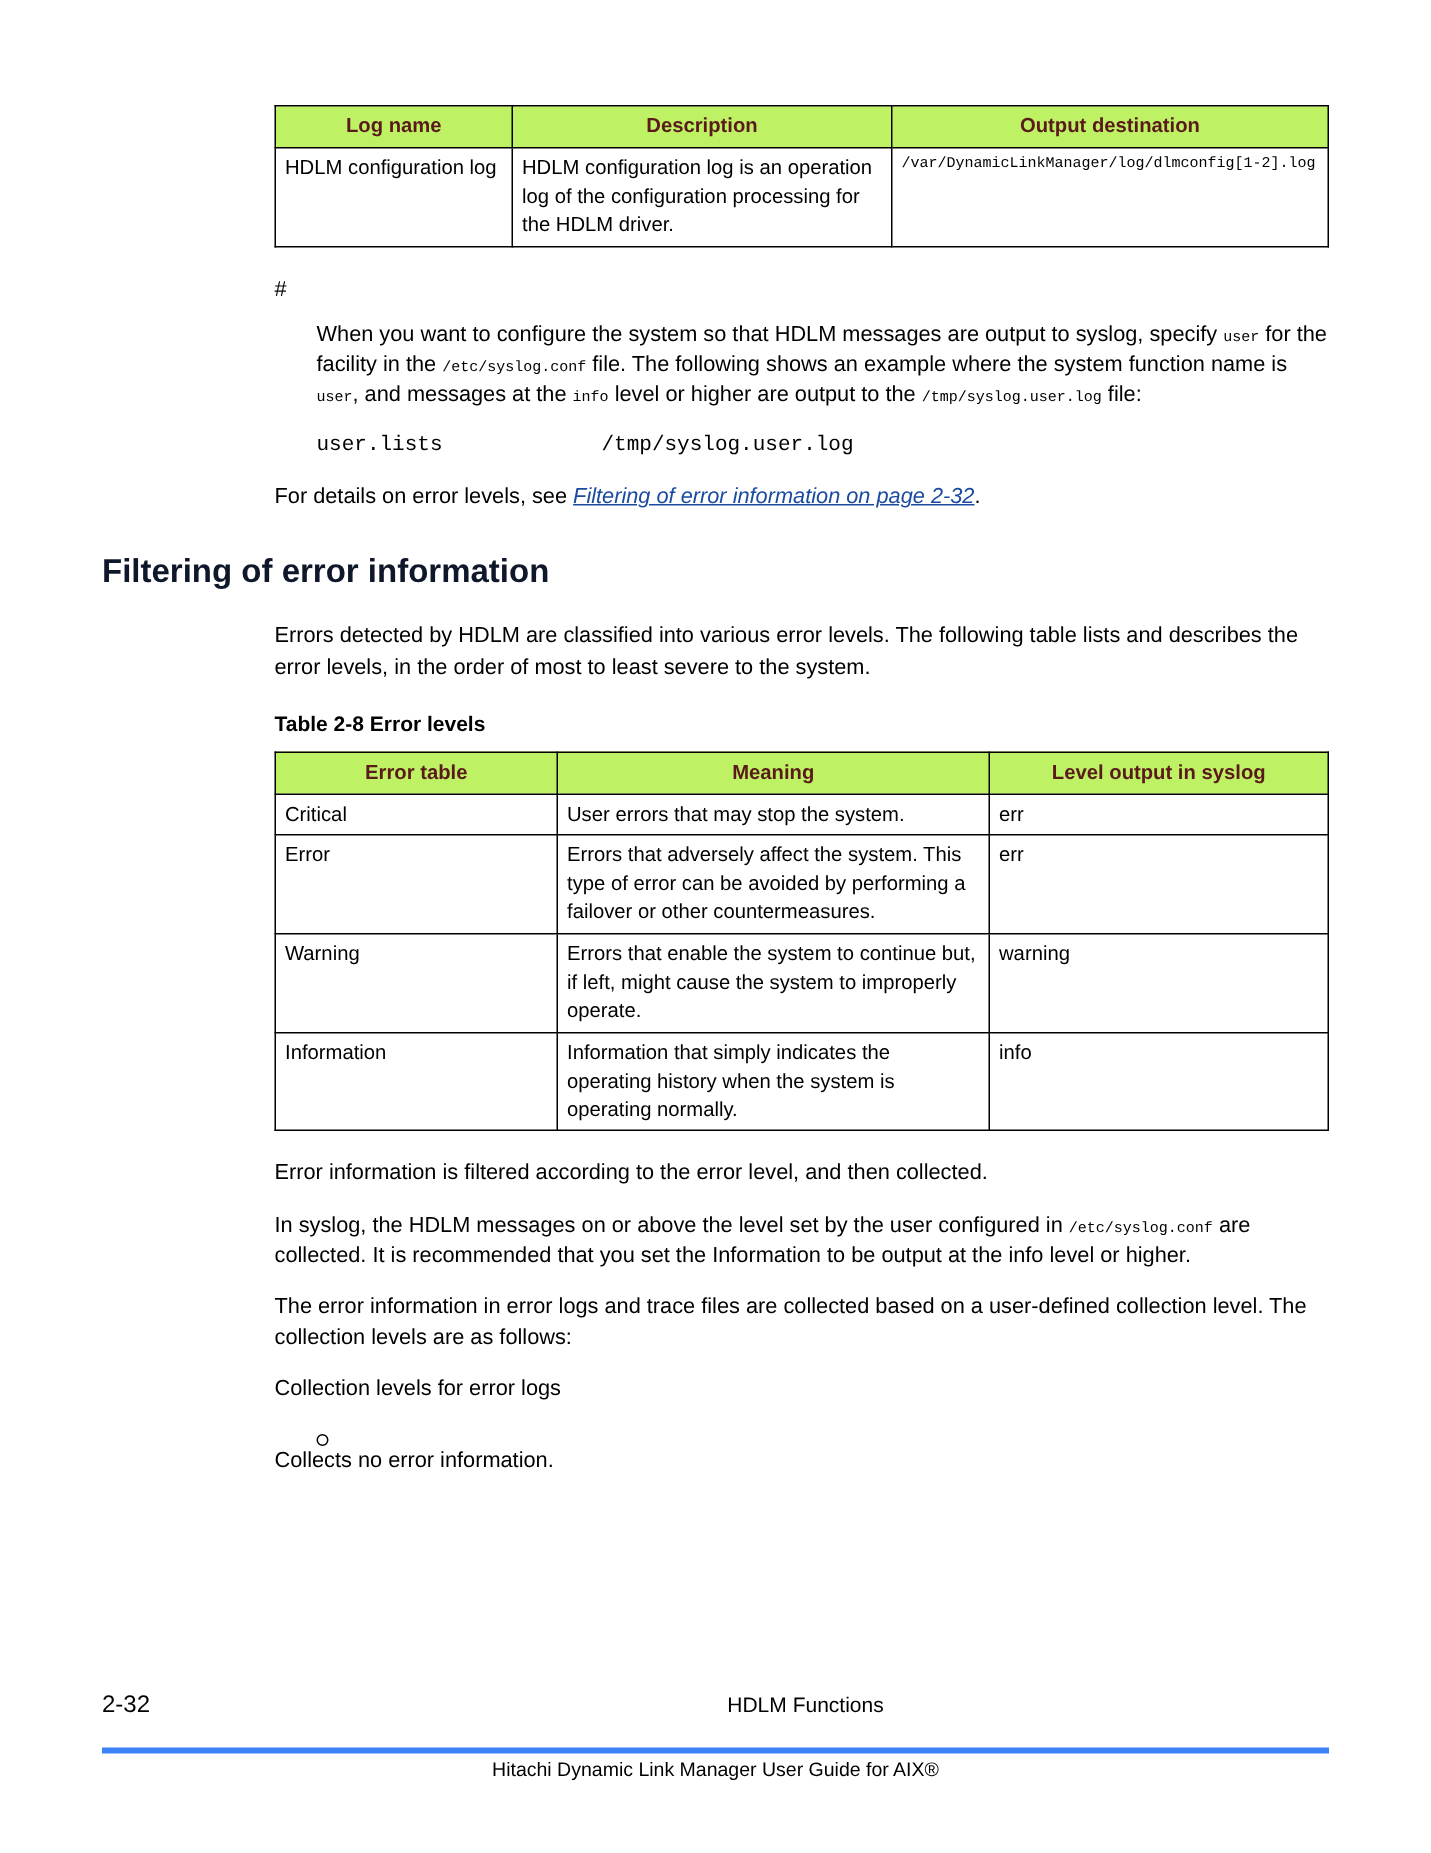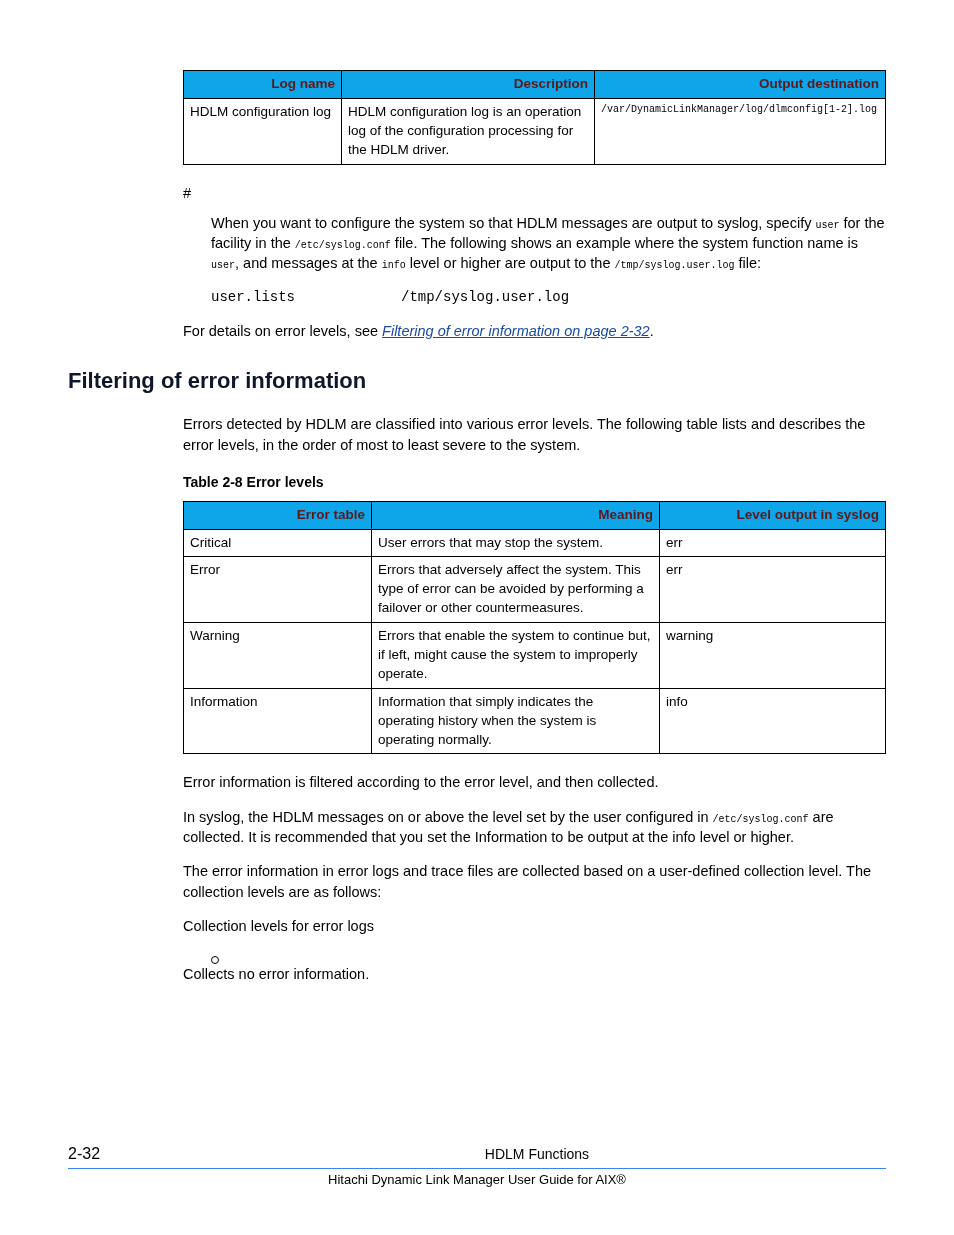--- a/index.html
+++ b/index.html
@@ -22,23 +22,23 @@
     font-size: 13.5px;
     margin-bottom: 18px;
   }
   th, td {
     border: 1px solid #000;
     padding: 4px 6px;
     text-align: left;
     vertical-align: top;
   }
   th {
-    background: #0ea5e9;
+    background: #bef264;
     font-weight: bold;
-    text-align: right;
+    text-align: center;
     color: #5a1a1a;
     font-size: 13.5px;
   }
   .mono { font-family: "Courier New", monospace; font-size: 10px; }
   .hash { margin: 0 0 10px 0; font-size: 14.5px; }
   .indent-block { margin-left: 28px; }
   .para { margin: 0 0 14px 0; }
   .codeline { margin: 14px 0; font-family: "Courier New", monospace; font-size: 14px; }
   .codeline .col { display: inline-block; }
   .details-line { margin: 0 0 24px 0; }
@@ -75,22 +75,22 @@
   }
   .footer {
     position: absolute;
     bottom: 46px;
     left: 68px;
     right: 68px;
   }
   .footer .line1 {
     display: flex;
     align-items: baseline;
-    border-bottom: 1px solid #3b82f6;
-    padding-bottom: 2px;
+    border-bottom: 4px solid #3b82f6;
+    padding-bottom: 16px;
   }
   .footer .pg { font-size: 16px; flex: 0 0 120px; }
   .footer .ctr { flex: 1; text-align: center; font-size: 14px; }
   .footer .line2 {
     text-align: center;
     font-size: 13px;
     margin-top: 2px;
   }
 </style>
 </head>

